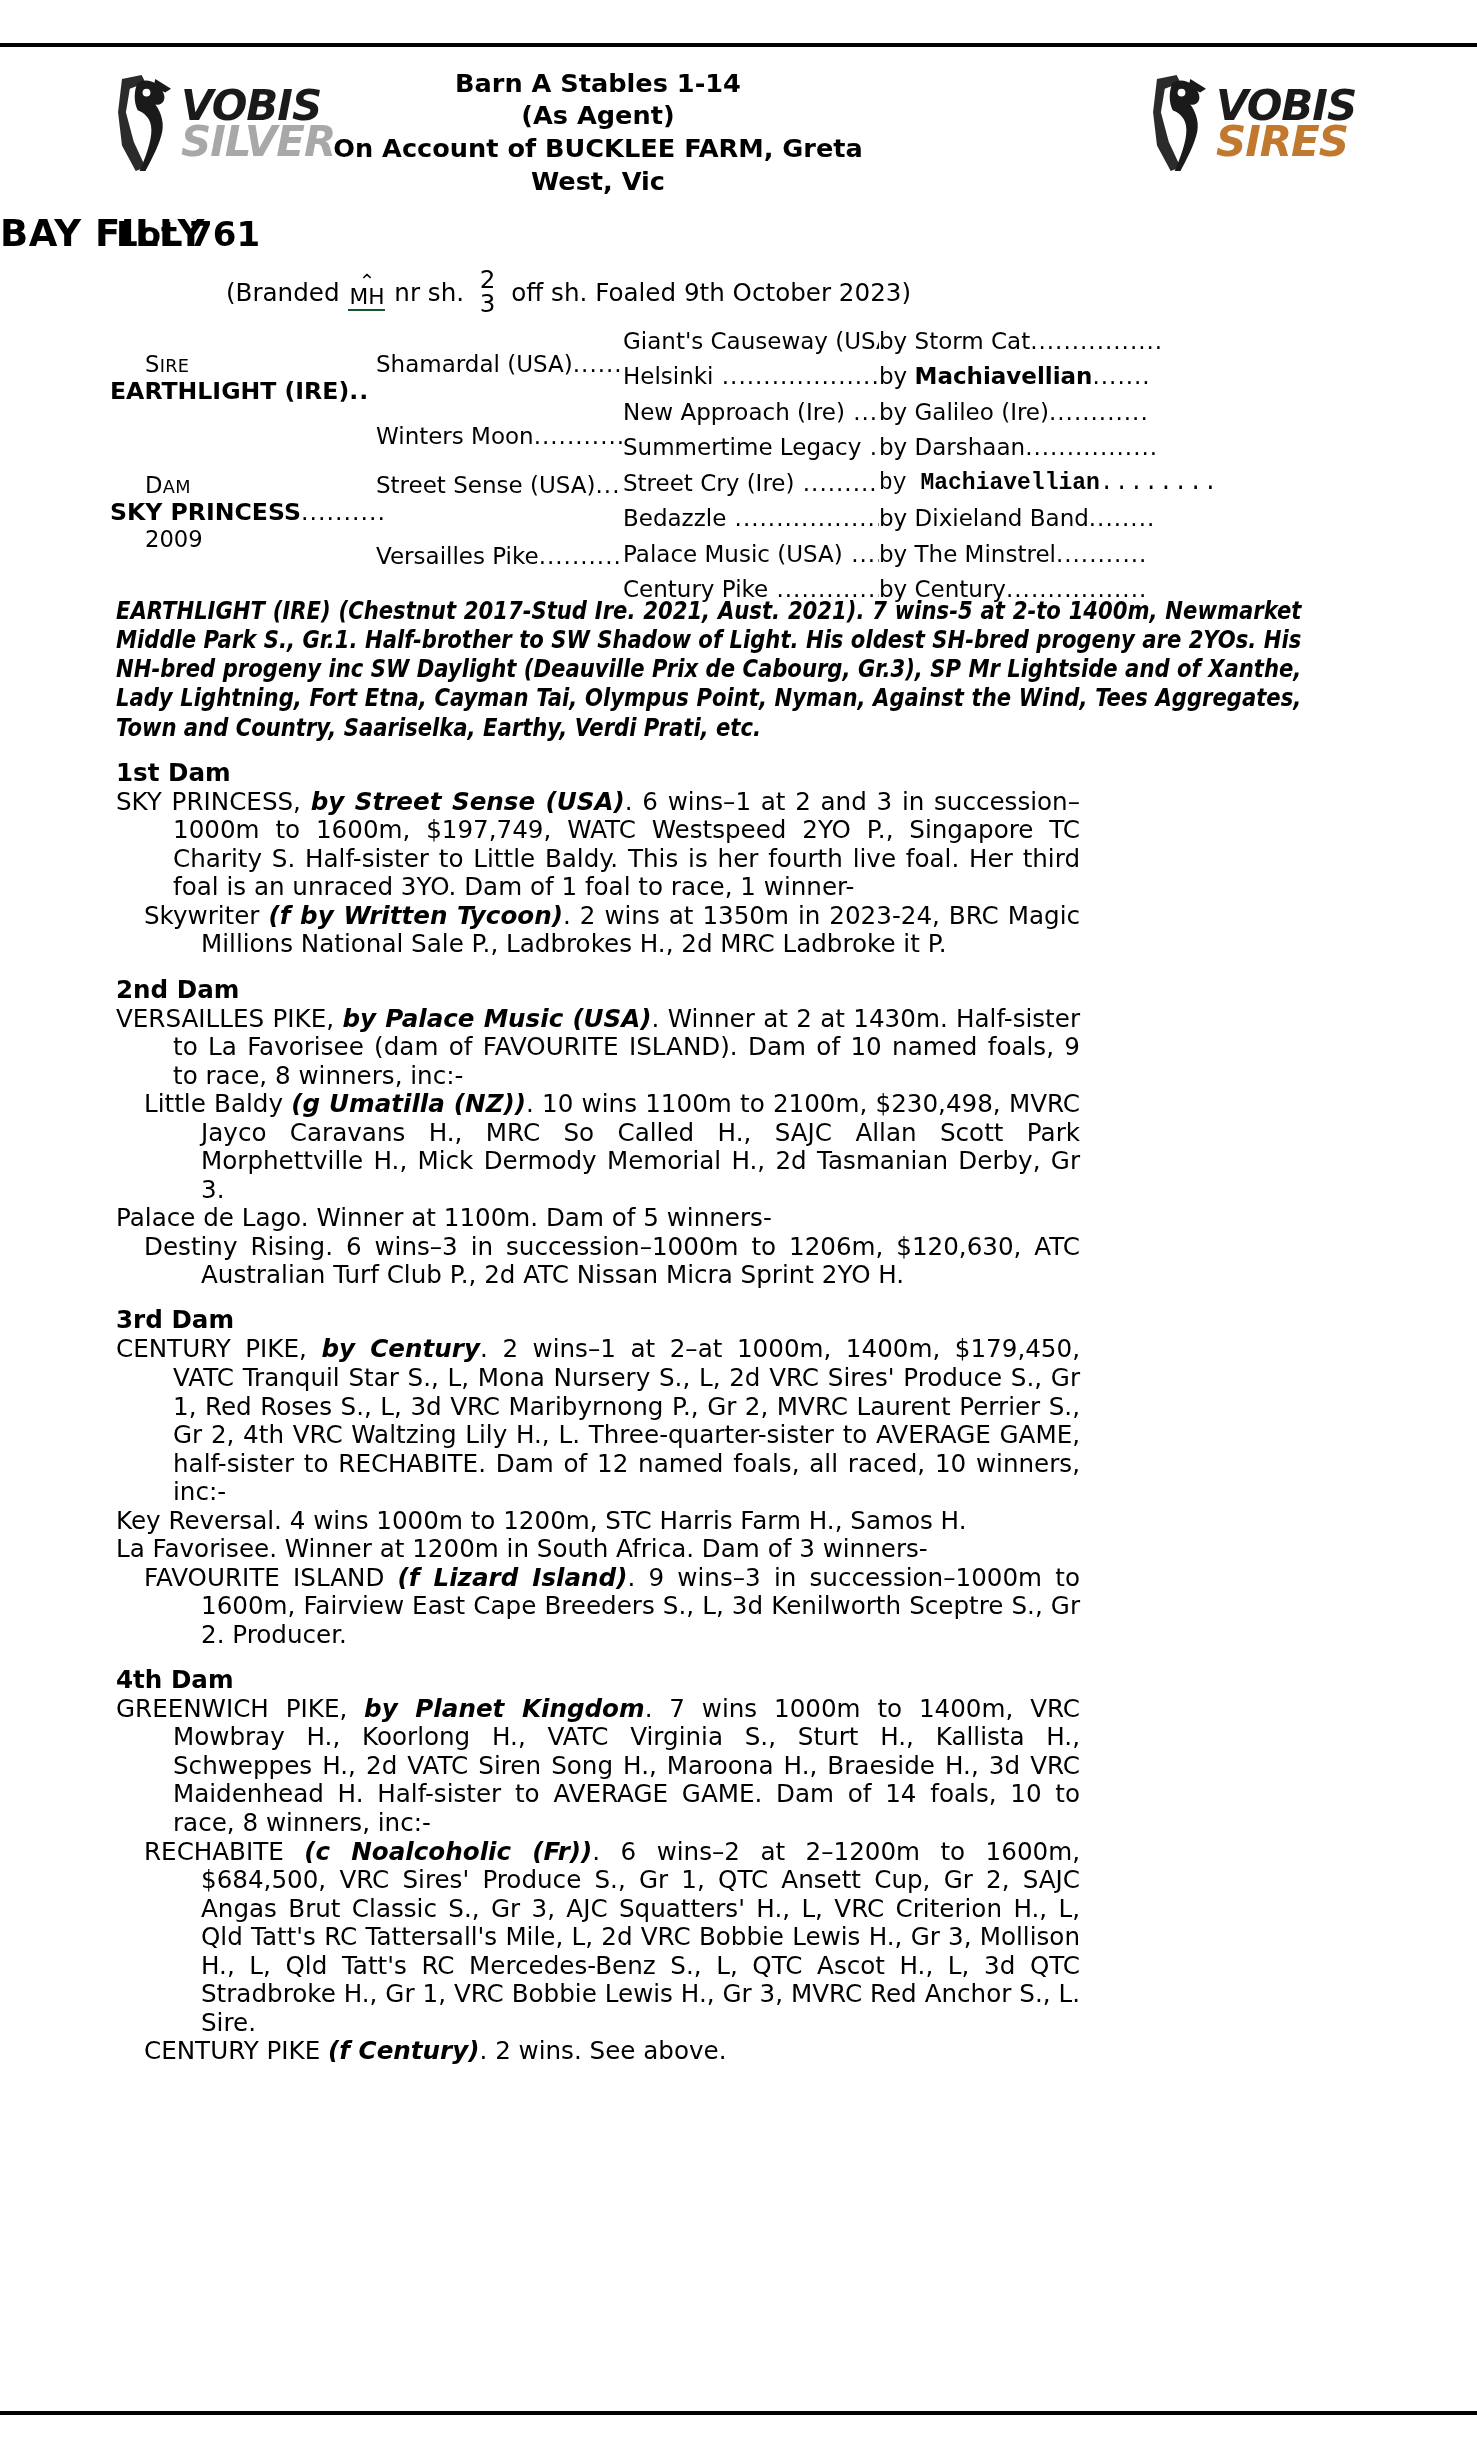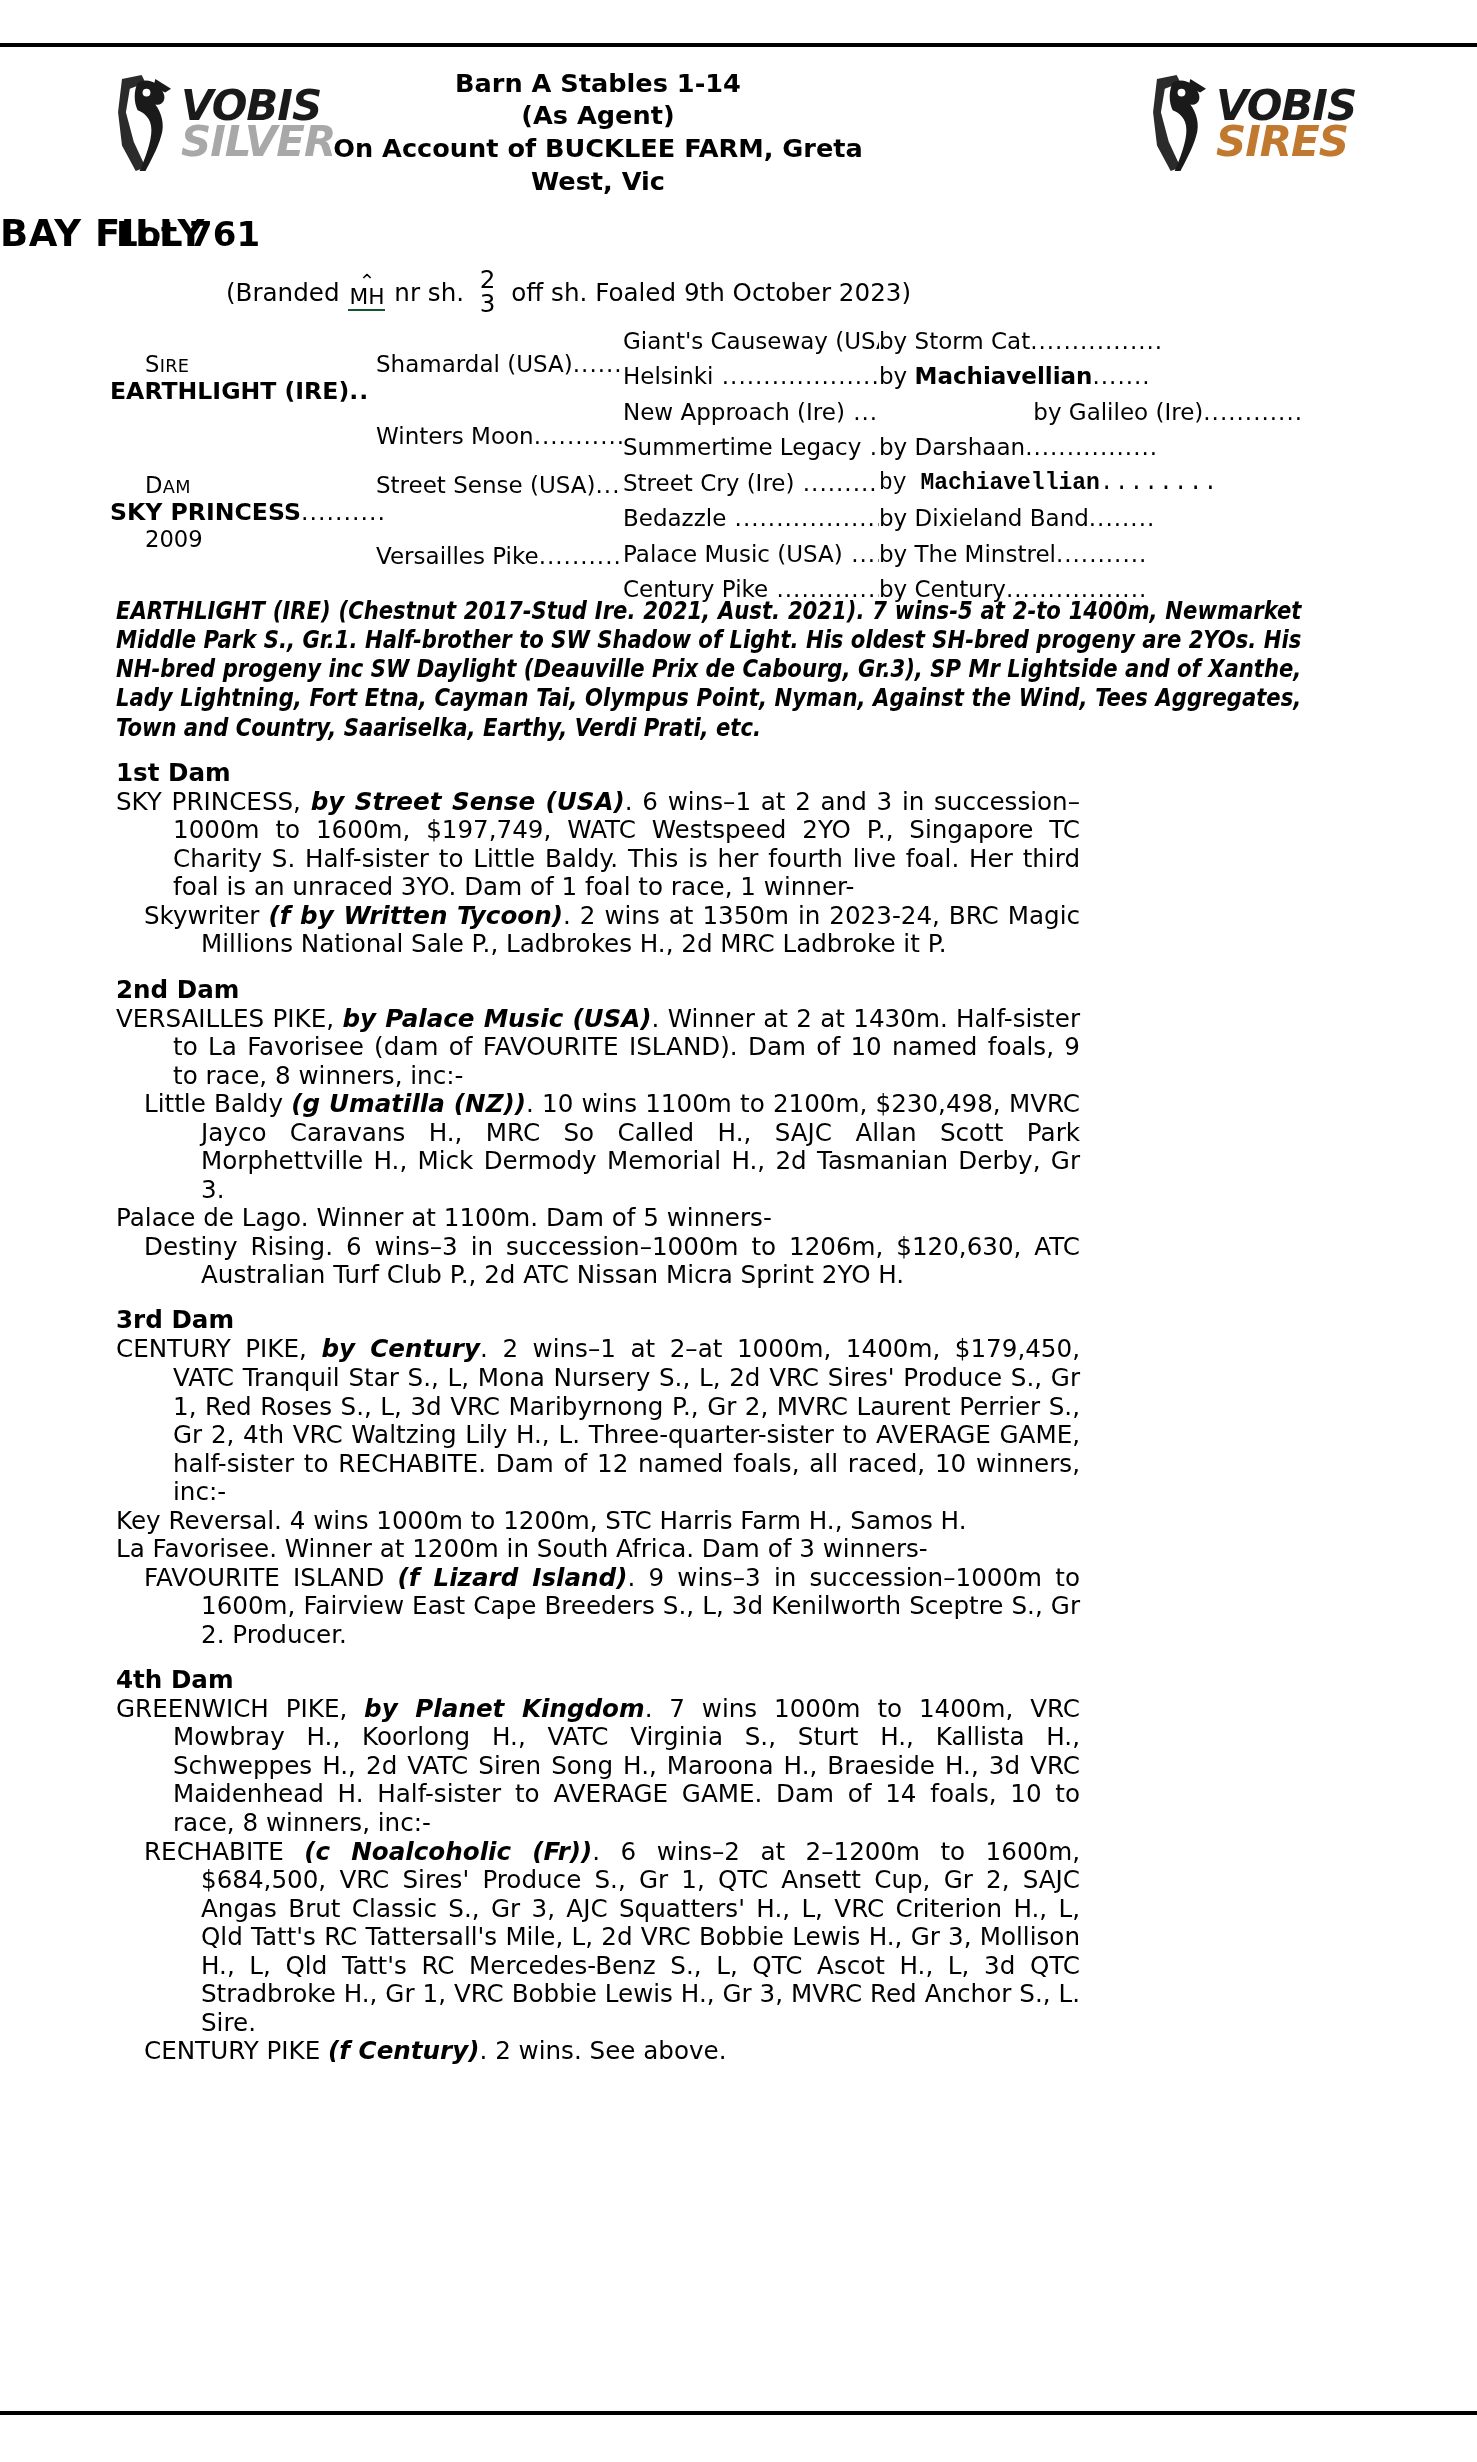--- a/index.html
+++ b/index.html
@@ -361,21 +361,21 @@
           <div class="cell" style="top: 73px;"><span>New Approach (Ire)</span><span class="dots"> ....</span></div>
           <div class="cell" style="top: 108px;"><span>Summertime Legacy</span><span class="dots"> ...</span></div>
           <div class="cell" style="top: 144px;"><span>Street Cry (Ire)</span><span class="dots"> ...........</span></div>
           <div class="cell" style="top: 179px;"><span>Bedazzle</span><span class="dots"> ....................</span></div>
           <div class="cell" style="top: 215px;"><span>Palace Music (USA)</span><span class="dots"> .....</span></div>
           <div class="cell" style="top: 250px;"><span>Century Pike</span><span class="dots"> ..............</span></div>
         </div>
       <div class="ped-col-4" id="gen4col">
           <div class="cell" style="top: 2px;"><span>by</span> <span style="">Storm Cat</span><span class="dots">................</span></div>
           <div class="cell" style="top: 37px;"><span>by</span> <span style="font-weight:bold;">Machiavellian</span><span class="dots">.......</span></div>
-          <div class="cell" style="top: 73px; text-align: right;"><span>by</span> <span style="">Galileo (Ire)</span><span class="dots">............</span></div>
+          <div class="cell" style="top: 73px;"><span>by</span> <span style="">Galileo (Ire)</span><span class="dots">............</span></div>
           <div class="cell" style="top: 108px;"><span>by</span> <span style="">Darshaan</span><span class="dots">................</span></div>
           <div class="cell" style="top: 144px; font-family: Liberation Mono, monospace;"><span>by</span> <span style="font-weight:bold;">Machiavellian</span><span class="dots">........</span></div>
           <div class="cell" style="top: 179px;"><span>by</span> <span style="">Dixieland Band</span><span class="dots">........</span></div>
           <div class="cell" style="top: 215px;"><span>by</span> <span style="">The Minstrel</span><span class="dots">...........</span></div>
           <div class="cell" style="top: 250px;"><span>by</span> <span style="">Century</span><span class="dots">.................</span></div>
         </div>
     </div>
 
     <div class="sire-desc">EARTHLIGHT (IRE) (Chestnut 2017-Stud Ire. 2021, Aust. 2021). 7 wins-5 at 2-to 1400m, Newmarket Middle Park S., Gr.1. Half-brother to SW Shadow of Light. His oldest SH-bred progeny are 2YOs. His NH-bred progeny inc SW Daylight (Deauville Prix de Cabourg, Gr.3), SP Mr Lightside and of Xanthe, Lady Lightning, Fort Etna, Cayman Tai, Olympus Point, Nyman, Against the Wind, Tees Aggregates, Town and Country, Saariselka, Earthy, Verdi Prati, etc.</div>
 

